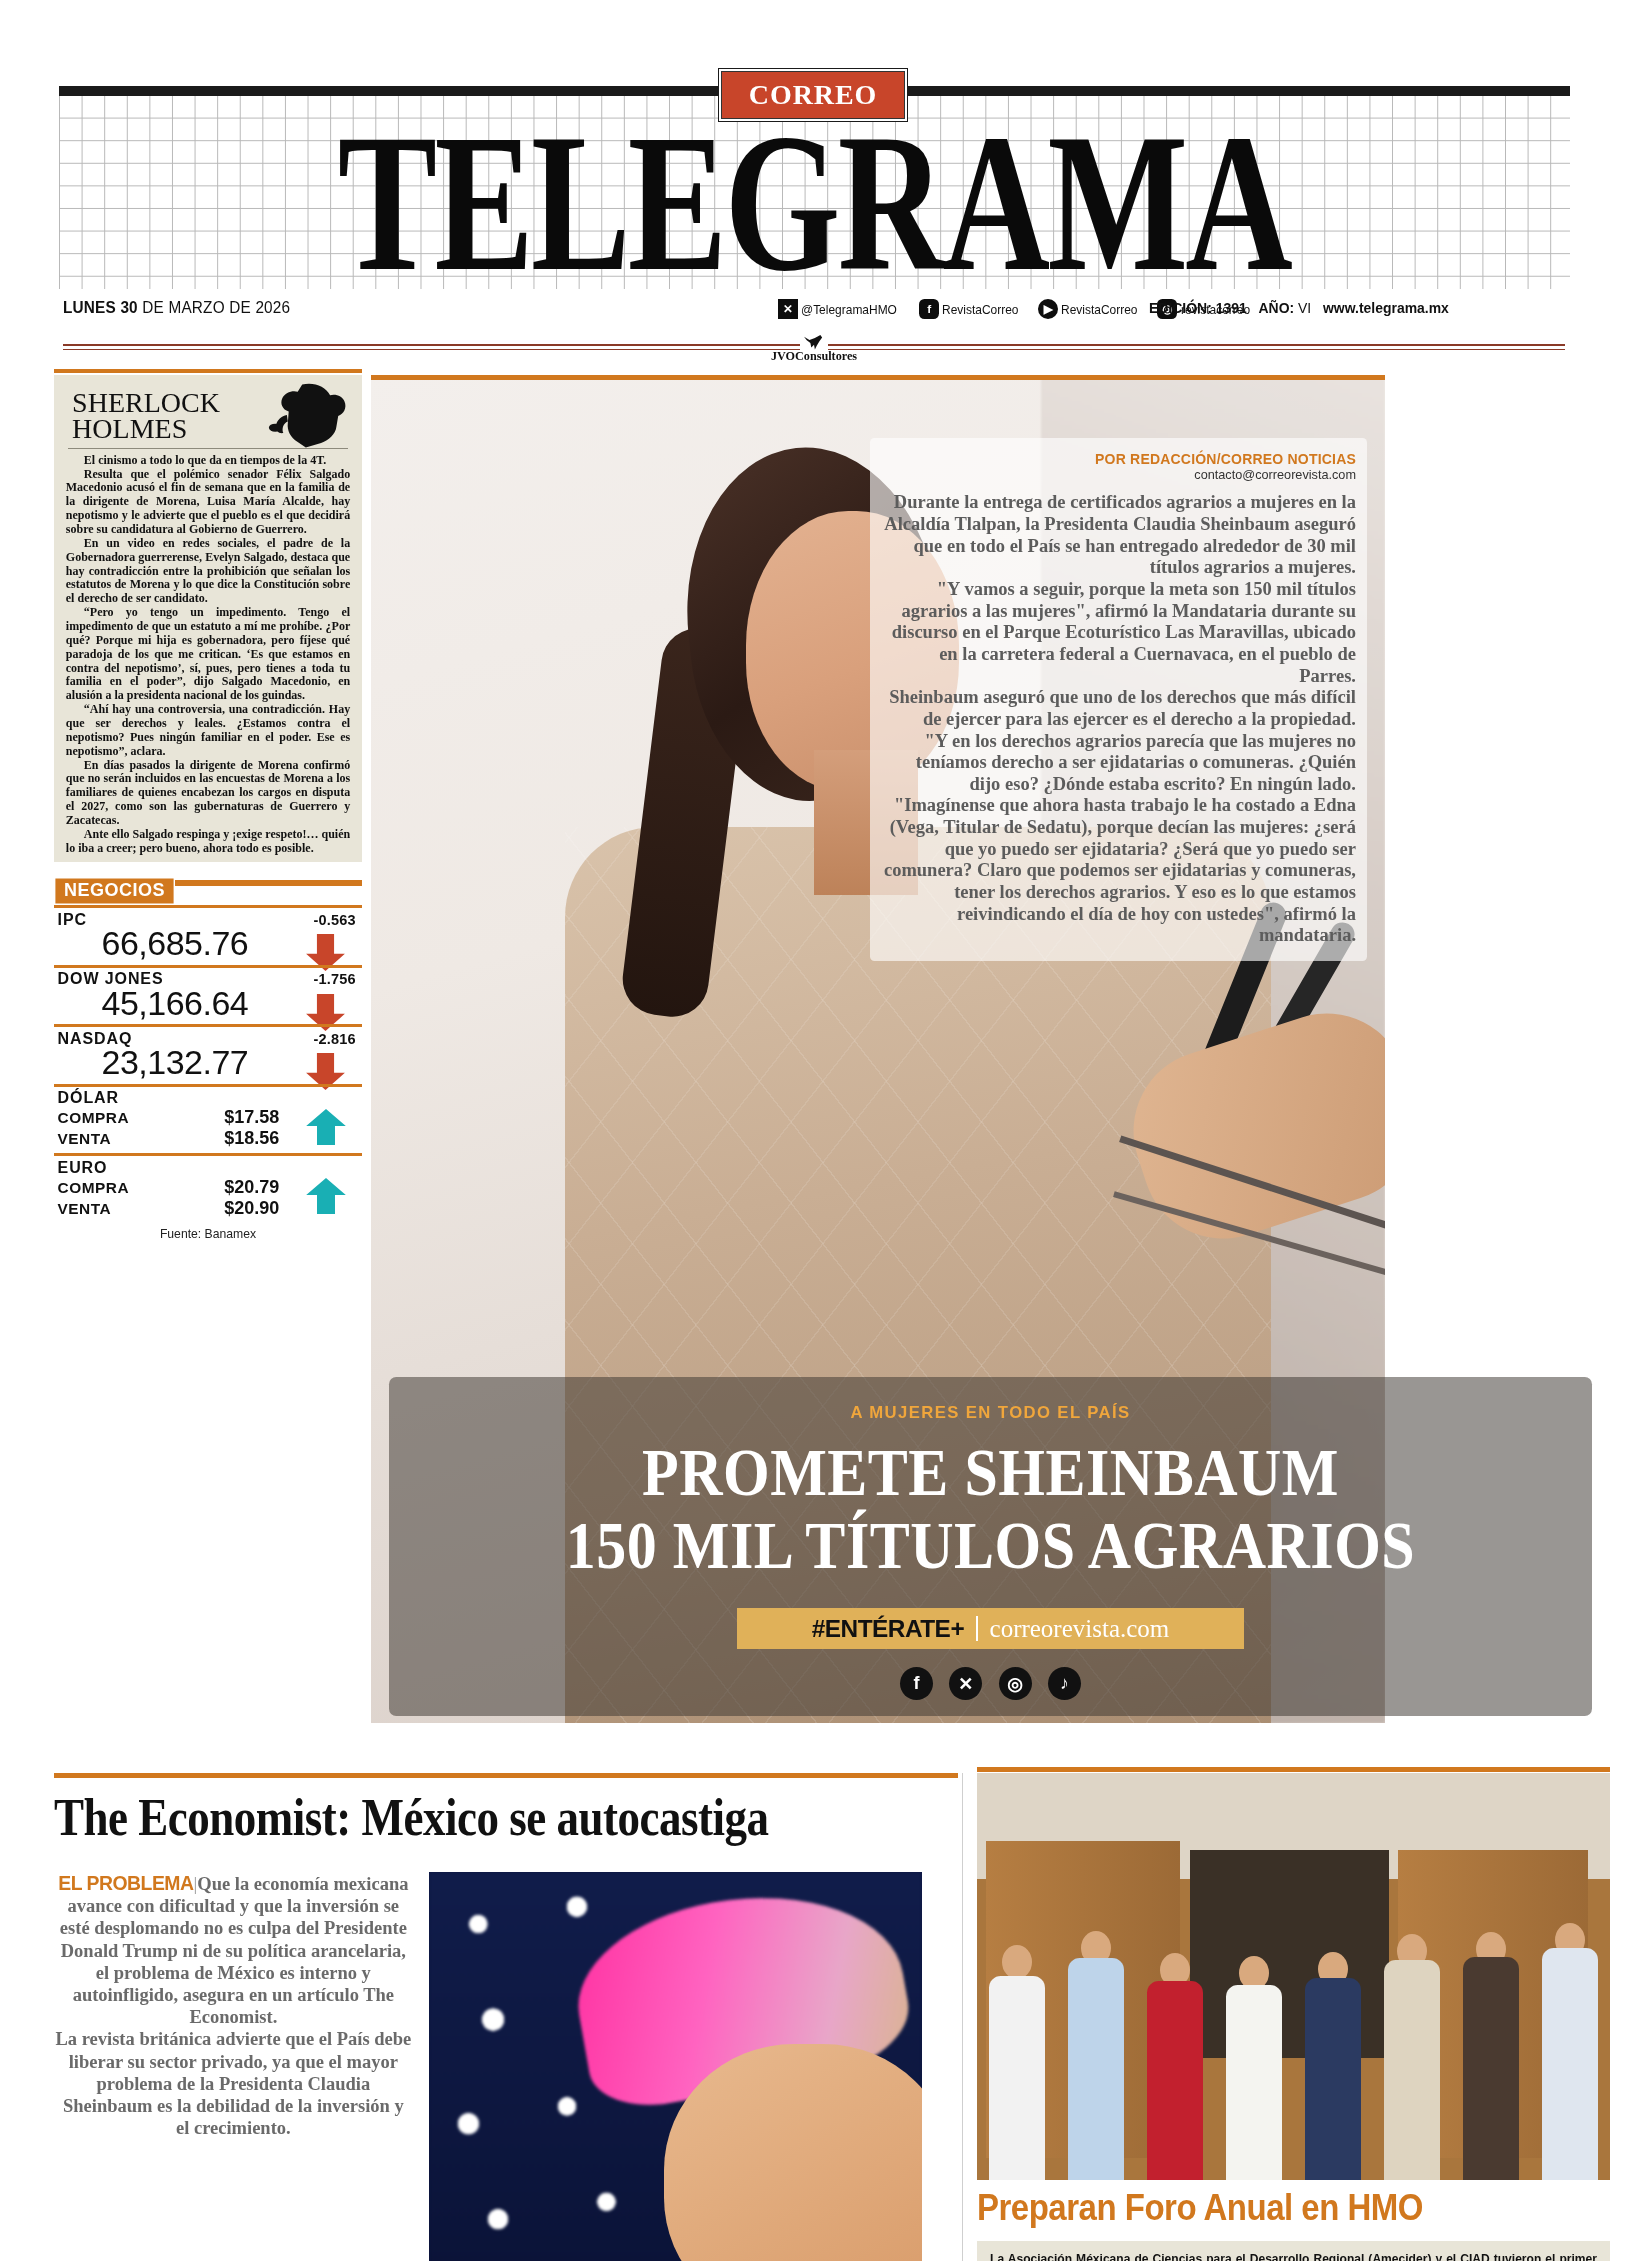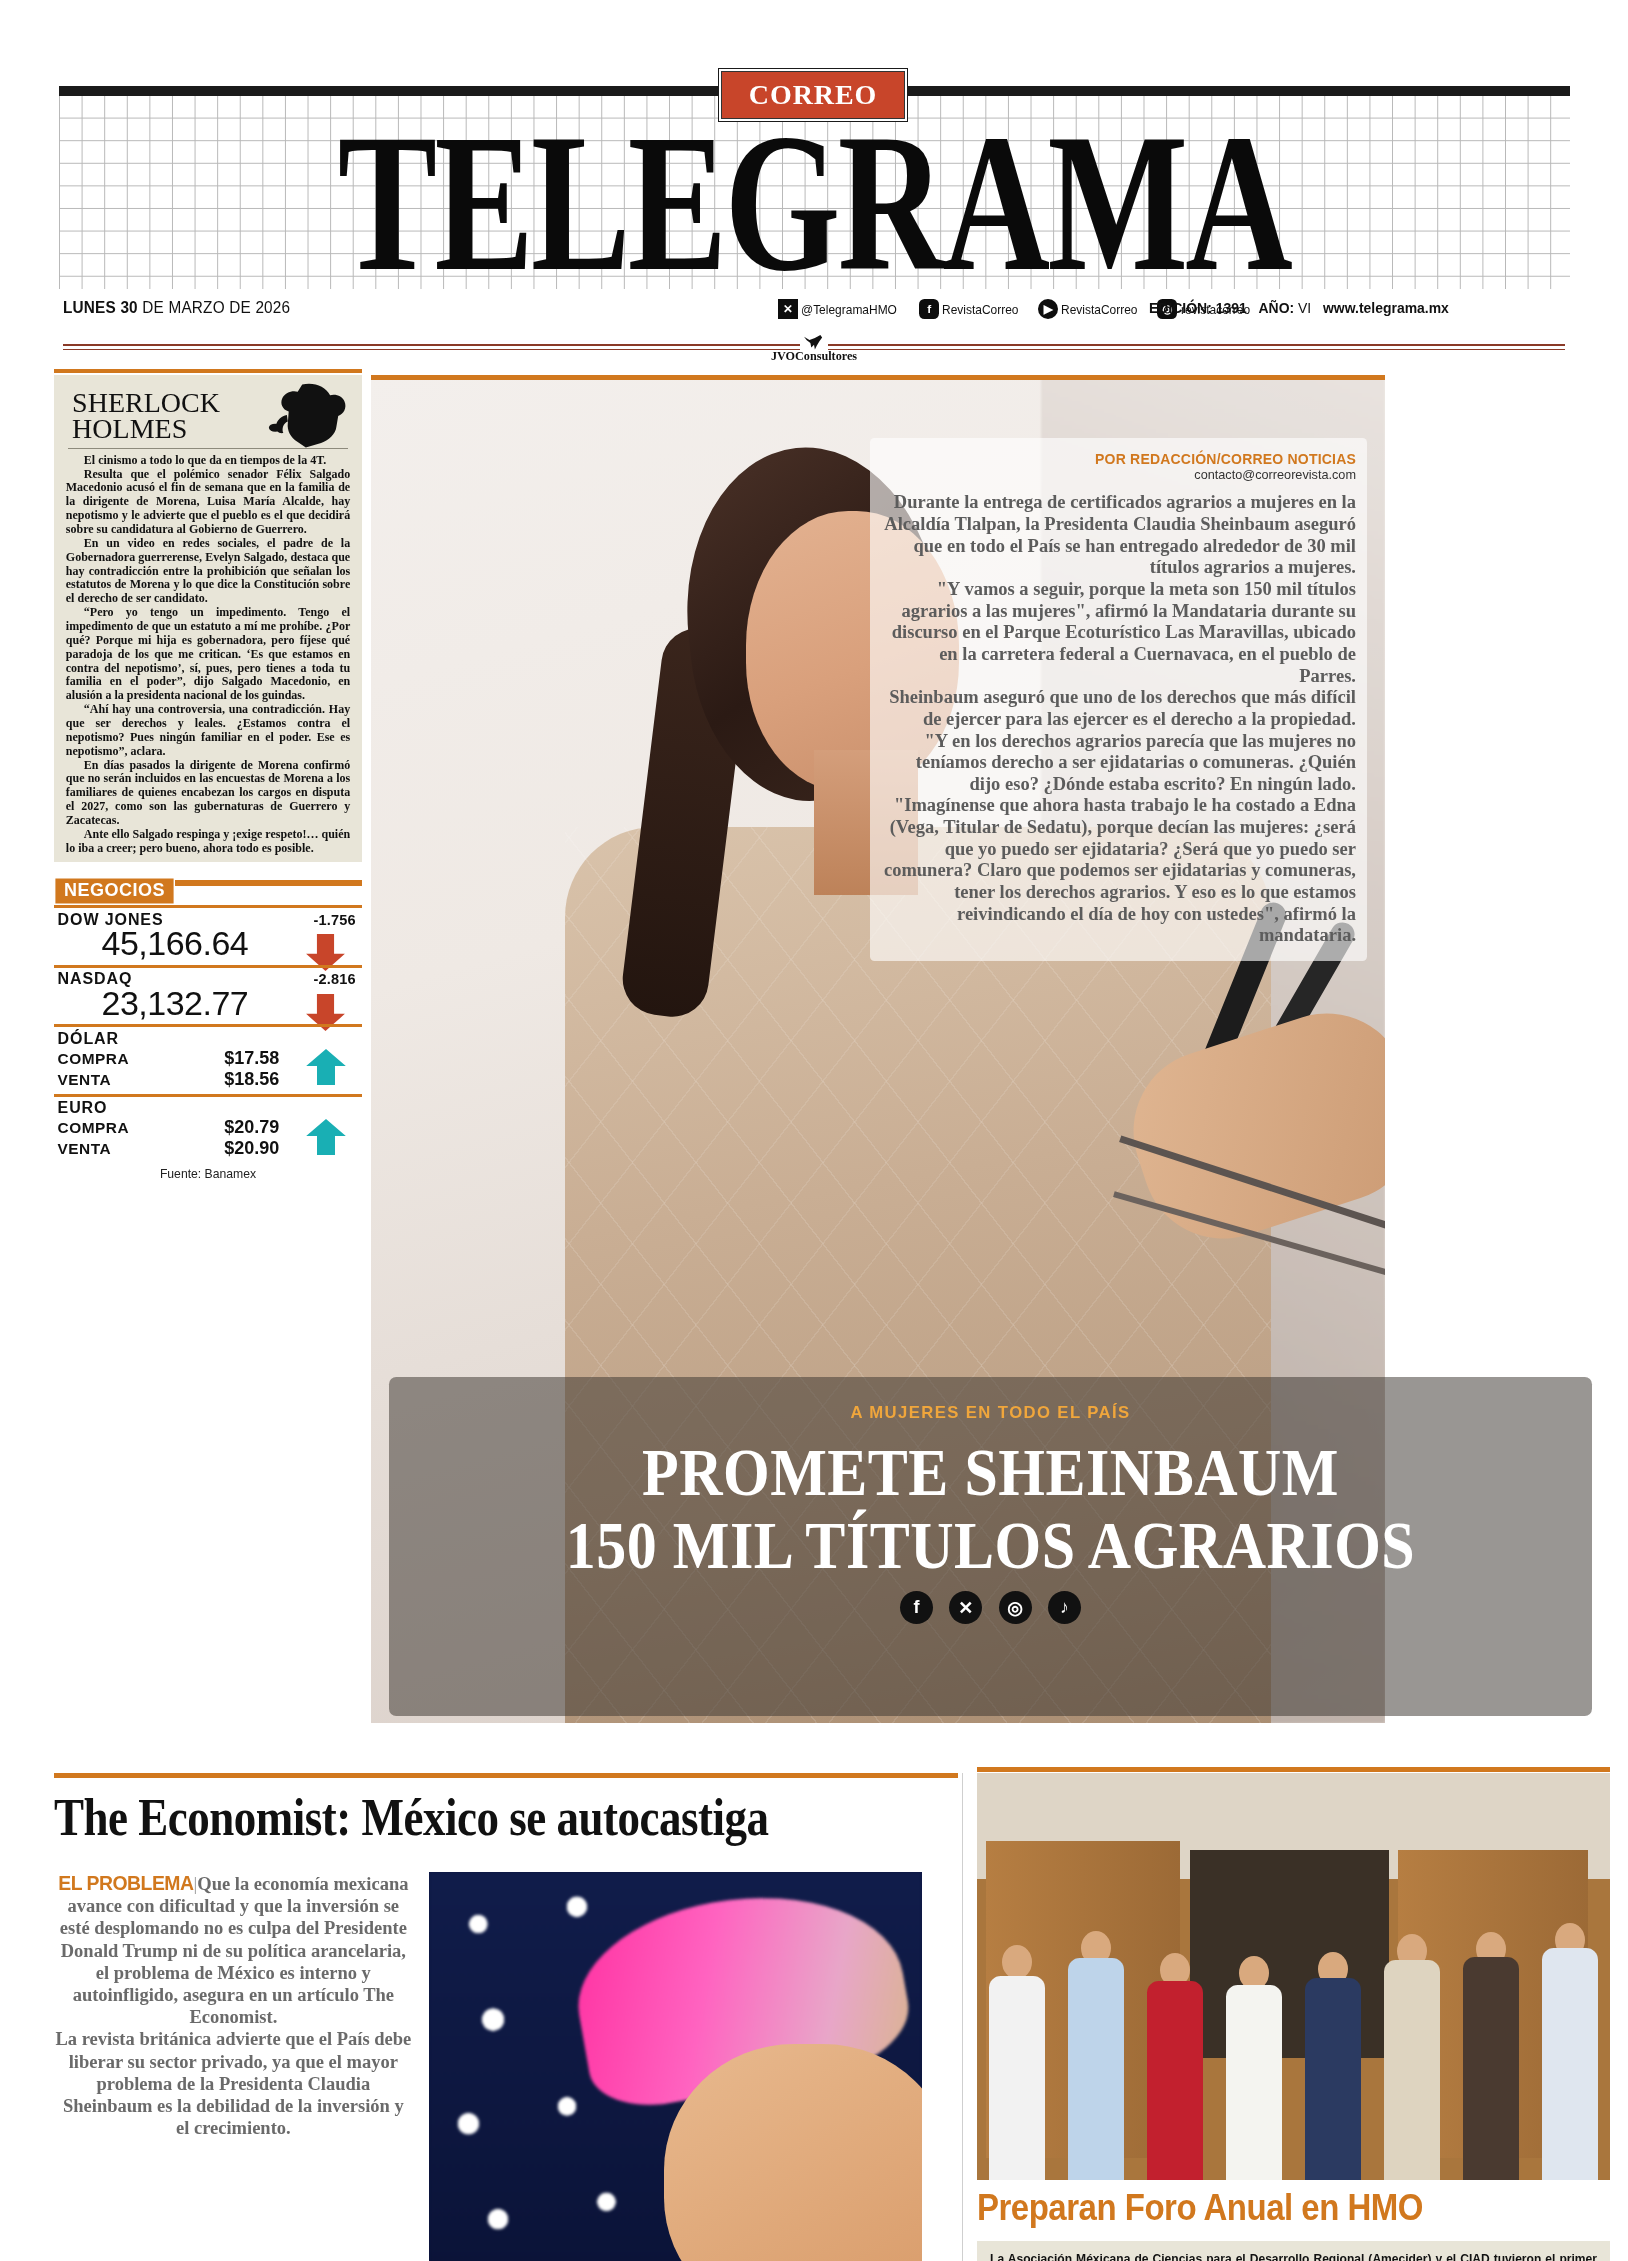--- a/index.html
+++ b/index.html
@@ -263,20 +263,28 @@
         <p>Ante ello Salgado respinga y ¡exige respeto!… quién lo iba a creer; pero bueno, ahora todo es posible.</p>
       </div>
     </div>
 
     <div class="negocios">
       <div class="neg-headwrap">
         <div class="neg-bar"></div>
         <div class="neg-tag">NEGOCIOS</div>
       </div>
 
+      <div class="qrow">
+        <div class="qname">IPC</div>
+        <div class="qchg">-0.563</div>
+        <div class="qval">66,685.76</div>
+        <svg class="arrow" viewBox="0 0 90 82">
+            <path d="M26 0 H64 V44 H88 L45 82 L2 44 H26 Z" fill="#C8452A"></path>
+          </svg>
+      </div>
 
       <div class="qrow">
         <div class="qname">DOW JONES</div>
         <div class="qchg">-1.756</div>
         <div class="qval">45,166.64</div>
         <svg class="arrow" viewBox="0 0 90 82">
             <path d="M26 0 H64 V44 H88 L45 82 L2 44 H26 Z" fill="#C8452A"></path>
           </svg>
       </div>
 
@@ -349,20 +357,25 @@
         <p>"Y en los derechos agrarios parecía que las mujeres no teníamos derecho a ser ejidatarias o comuneras. ¿Quién dijo eso? ¿Dónde estaba escrito? En ningún lado.</p>
         <p>"Imagínense que ahora hasta trabajo le ha costado a Edna (Vega, Titular de Sedatu), porque decían las mujeres: ¿será que yo puedo ser ejidataria? ¿Será que yo puedo ser comunera? Claro que podemos ser ejidatarias y comuneras, tener los derechos agrarios. Y eso es lo que estamos reivindicando el día de hoy con ustedes", afirmó la mandataria.</p>
       </div>
     </div>
   </div>
 
   <div class="hl">
     <div class="hl-kicker">A MUJERES EN TODO EL PAÍS</div>
     <div class="hl-t1">PROMETE SHEINBAUM</div>
     <div class="hl-t2">150 MIL TÍTULOS AGRARIOS</div>
+    <div class="hl-cta">
+      <span class="a">#ENTÉRATE+</span>
+      <span class="bar"></span>
+      <span class="b">correorevista.com</span>
+    </div>
     <div class="hl-soc">
       <span class="c">f</span>
       <span class="c">✕</span>
       <span class="c">◎</span>
       <span class="c">♪</span>
     </div>
   </div>
 
   <div class="econ">
     <div class="econ-bar"></div>

